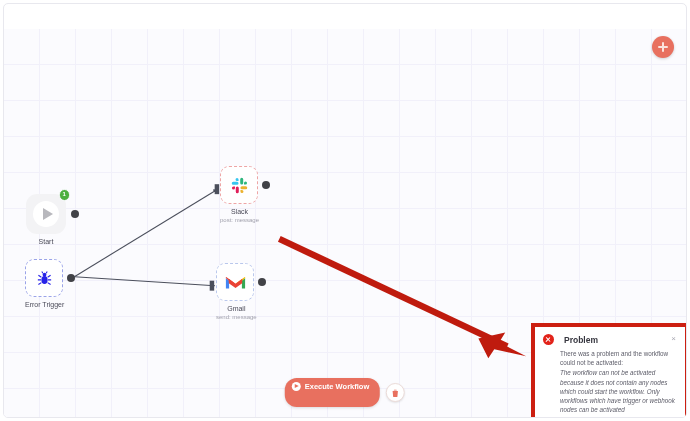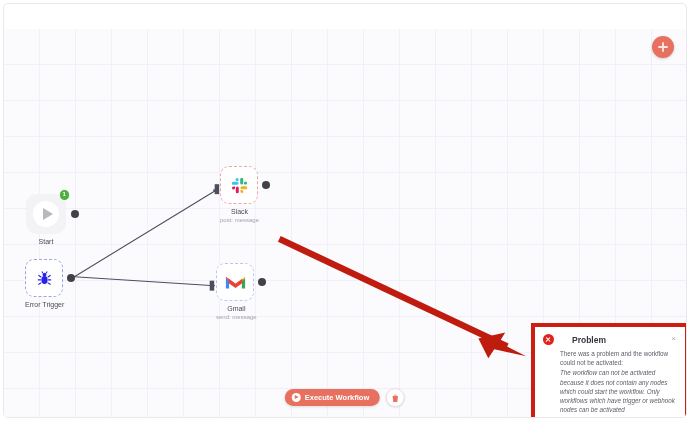--- a/index.html
+++ b/index.html
@@ -200,21 +200,21 @@
     align-items: center;
     gap: 6px;
     z-index: 14;
   }
   .exec-btn {
     display: flex;
     gap: 4px;
     background: #e8705f;
     color: #ffffff;
     border-radius: 12px;
-    padding: 4px 11px 4px 7px;
+    padding: 4px 11px 16px 7px;
     font-size: 7.5px;
     font-weight: bold;
     box-shadow: 0 1px 3px rgba(0,0,0,.13);
     cursor: pointer;
     white-space: nowrap;
   }
   .exec-play {
     width: 9px; height: 9px;
     border-radius: 50%;
     background: #ffffff;
@@ -263,21 +263,21 @@
     position: absolute;
     left: 0; top: 0; right: 0; bottom: 0;
     background: #ffffff;
     padding: 7px 8px 6px 8px;
     box-sizing: border-box;
     overflow: hidden;
   }
   .toast-head {
     display: flex;
     align-items: center;
-    gap: 18px;
+    gap: 10px;
     position: relative;
   }
   .err-icon {
     width: 11px; height: 11px;
     border-radius: 50%;
     background: #e2231a;
     flex: none;
     position: relative;
   }
   .err-icon::before, .err-icon::after {

